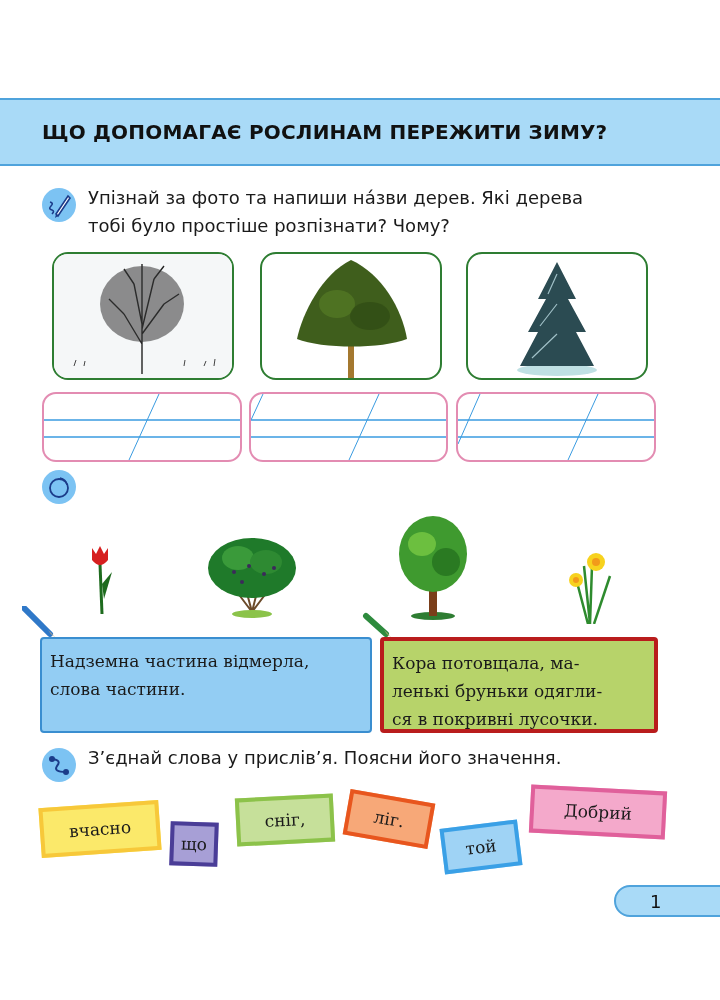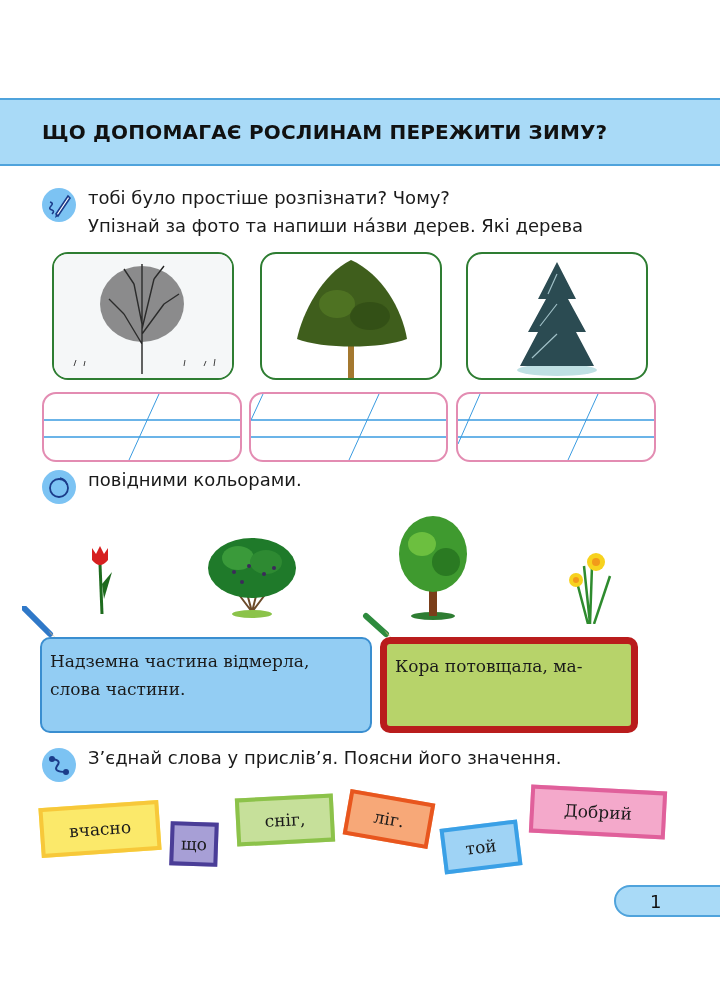--- a/index.html
+++ b/index.html
@@ -29,26 +29,26 @@
       position: absolute; top: 252px; height: 128px; border: 2px solid #2e7d32; border-radius: 16px;
       background: #fff; box-sizing: border-box; overflow: hidden;
     }
     .lines {
       position: absolute; top: 392px; height: 70px; border: 2px solid #e38cb2; border-radius: 14px;
       box-sizing: border-box; overflow: hidden; background: #fff;
     }
     .lines svg { position: absolute; left: 0; top: 0; }
     .plant { position: absolute; }
     .card {
-      position: absolute; top: 637px; height: 96px; border-radius: 10px; box-sizing: border-box;
+      position: absolute; top: 637px; height: 96px; border-radius: 4px; box-sizing: border-box;
       font-family: "DejaVu Serif", serif; font-size: 17px; line-height: 28px; padding: 8px 8px;
       color: #1a1a1a; white-space: nowrap;
     }
     .card.blue { left: 40px; width: 332px; background: #93cdf3; border: 2px solid #3a8ed0; }
-    .card.green { left: 380px; width: 258px; background: #b7d36a; border: 7px solid #b91c1c; }
+    .card.green { left: 380px; width: 278px; background: #b7d36a; border: 4px solid #b91c1c; }
     .word {
       position: absolute; font-family: "DejaVu Serif", serif; font-size: 17px; color: #1a1a1a;
       display: flex; align-items: center; justify-content: center; box-sizing: border-box;
     }
     .page-num {
       position: absolute; left: 614px; top: 885px; width: 120px; height: 32px;
       background: #a9daf7; border: 2px solid #4fa3dc; border-radius: 16px 0 0 16px; box-sizing: border-box;
     }
     .page-num span {
       position: absolute; left: 34px; top: 4px; font-size: 18px; color: #111;
@@ -63,22 +63,22 @@
 
 <div class="task" style="top:184px;">
   <div class="icon">
     <svg width="30" height="30" viewBox="0 0 30 30">
       <path d="M6 12 q4 1 1 4 q-3 3 1 4 q3 1 0 4" stroke="#1b3c8a" stroke-width="1.6" fill="none"></path>
       <path d="M12 24 L24 6 L26 8 L14 26 Z" fill="#fff" stroke="#1b3c8a" stroke-width="1.6"></path>
       <path d="M12 24 L11 28 L14 26" fill="#1b3c8a"></path>
     </svg>
   </div>
   <div class="text">
+    <div>Упізнай за фото та напиши на́зви дерев. Які дерева</div>
     <div>тобі було простіше розпізнати? Чому?</div>
-    <div>Упізнай за фото та напиши на́зви дерев. Які дерева</div>
   </div>
 </div>
 
 <div class="photo" style="left:52px; width:182px;">
   <svg width="178" height="124" viewBox="0 0 178 124">
     <rect width="178" height="124" fill="#f5f7f8"></rect>
     <g stroke="#222" fill="none" stroke-width="1.4">
       <path d="M88 120 L88 70 M88 90 L70 60 M88 80 L110 50 M88 70 L80 30 M88 75 L100 25 M70 60 L55 45 M110 50 L125 40 M80 30 L70 15 M100 25 L110 12 M88 70 L88 10"></path>
     </g>
     <g fill="#333" opacity="0.55">
@@ -128,21 +128,20 @@
 </div>
 
 <div class="task" style="top:466px;">
   <div class="icon">
     <svg width="30" height="30" viewBox="0 0 30 30">
         <circle cx="15" cy="16" r="9" stroke="#1b3c8a" stroke-width="1.8" fill="none"></circle>
         <path d="M16 6 q6 1 7 7" stroke="#1b3c8a" stroke-width="1.4" fill="none"></path>
       </svg>
   </div>
   <div class="text">
-    <div>повідними кольорами.</div>
   </div>
 </div>
 
 <div class="plant" style="left:84px; top:544px;">
   <svg width="34" height="72" viewBox="0 0 34 72">
     <path d="M16 20 L18 70" stroke="#1e6b1e" stroke-width="3"></path>
     <path d="M18 40 L28 28 L20 55 Z" fill="#1e6b1e"></path>
     <path d="M8 4 L12 10 L16 2 L20 10 L24 4 L24 16 Q16 26 8 16 Z" fill="#d61f1f"></path>
   </svg>
 </div>
@@ -189,20 +188,22 @@
   <path d="M4 4 L24 22" stroke="#2e8b3e" stroke-width="6" stroke-linecap="round"></path>
   <path d="M22 18 L30 26 L25 22 Z" fill="#e0b47a"></path>
 </svg>
 
 <div class="card blue">
   <div>Надземна частина відмерла,</div>
   <div>слова частини.</div>
 </div>
 <div class="card green">
   <div>Кора потовщала, ма-</div>
+  <div>ленькі бруньки одягли-</div>
+  <div>ся в покривні лусочки.</div>
 </div>
 
 <div class="task" style="top:744px;">
   <div class="icon">
     <svg width="30" height="30" viewBox="0 0 30 30">
         <circle cx="8" cy="9" r="3" fill="#1b3c8a"></circle>
         <circle cx="22" cy="22" r="3" fill="#1b3c8a"></circle>
         <path d="M8 9 Q18 10 13 16 Q9 22 22 22" stroke="#1b3c8a" stroke-width="2" fill="none"></path>
       </svg>
   </div>

